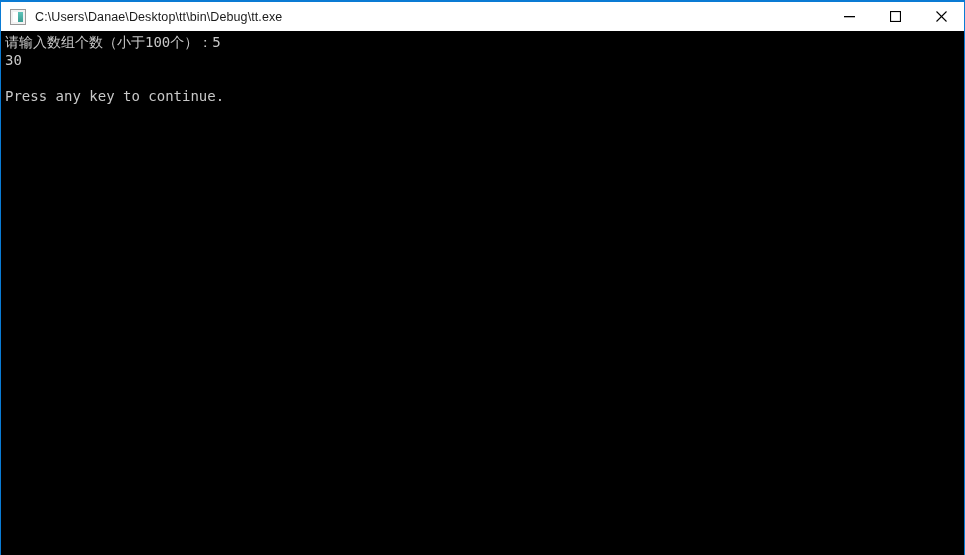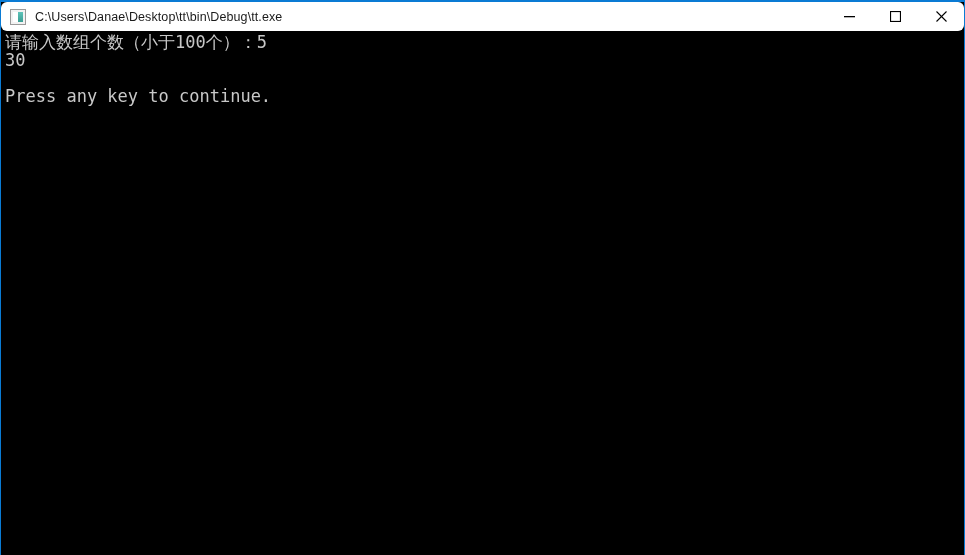--- a/index.html
+++ b/index.html
@@ -29,21 +29,20 @@
   #titlebar {
     position: absolute;
     left: 0;
     top: 0;
     right: 0;
     height: 29px;
     background: #ffffff;
     display: flex;
     align-items: center;
     box-sizing: border-box;
-    border-radius: 6px;
   }
 
   #app-icon {
     width: 16px;
     height: 16px;
     margin-left: 9px;
     margin-right: 9px;
     flex: 0 0 auto;
     position: relative;
     background: #f2f2f2;
@@ -106,21 +105,21 @@
     right: 0;
     bottom: 0;
     background: #000000;
     overflow: hidden;
     padding: 2px 0 0 4px;
     box-sizing: border-box;
   }
 
   .console-line {
     font-family: "DejaVu Sans Mono", "Liberation Mono", monospace;
-    font-size: 17px;
+    font-size: 14px;
     line-height: 18px;
     height: 18px;
     color: #c8c8c8;
     white-space: pre;
     letter-spacing: 0px;
   }
   .console-line.blank { color: transparent; }
 </style>
 </head>
 <body>

